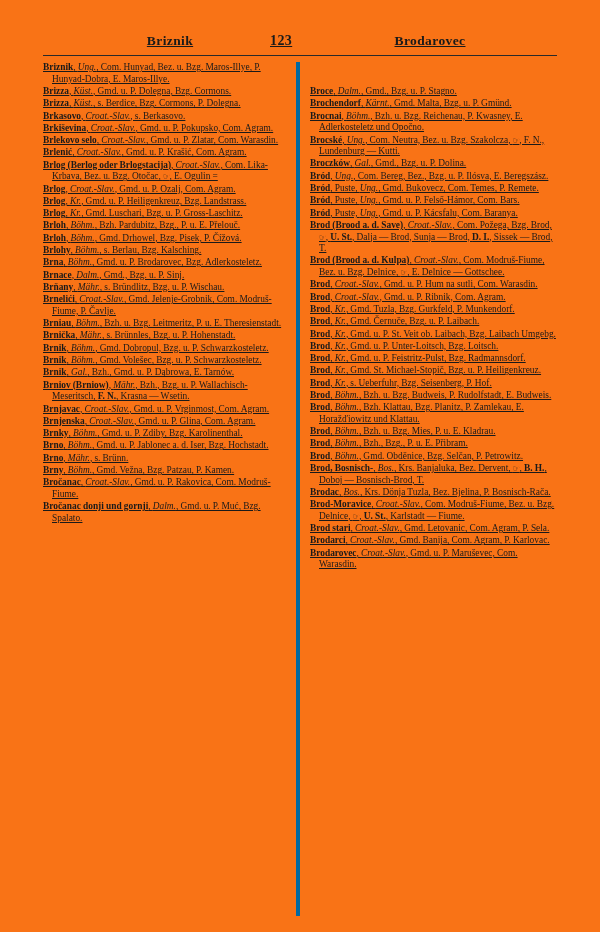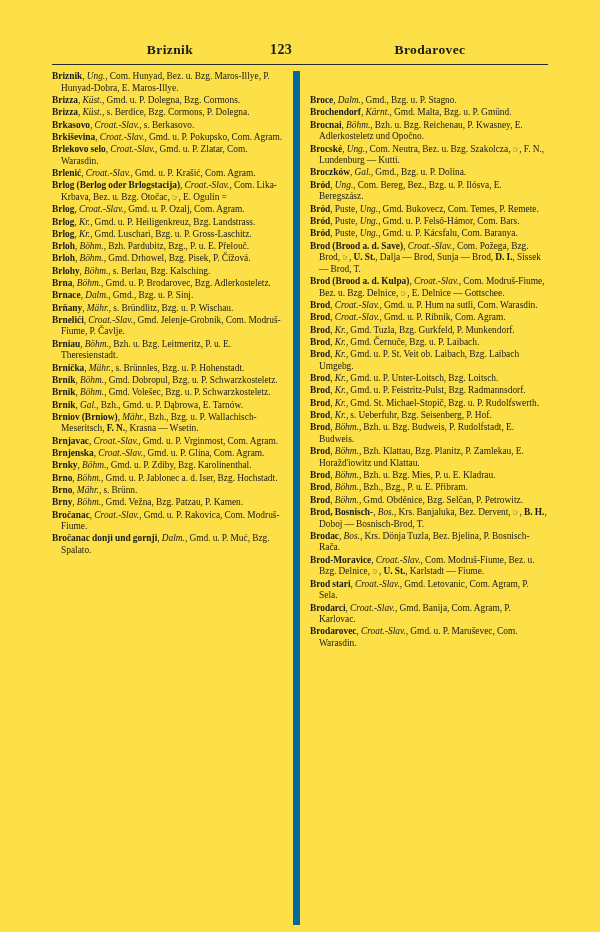--- a/index.html
+++ b/index.html
@@ -11,23 +11,24 @@
     width: 600px;
     height: 932px;
     font-family: "Liberation Serif", serif;
     color: #1a1a1a;
     overflow: hidden;
   }
   .page {
     position: relative;
     width: 600px;
     height: 932px;
-    background: #fde047;
+    background: #f97316;
     box-sizing: border-box;
-    padding: 12px;
+    padding: 3px;
+    text-decoration: underline;
   }
   .header {
     display: flex;
     align-items: baseline;
     justify-content: center;
     gap: 0;
     padding: 30px 44px 4px 44px;
     font-size: 13.5px;
     font-weight: bold;
     letter-spacing: 0.4px;
@@ -57,21 +58,21 @@
     height: 860px;
   }
   .col {
     width: 50%;
     box-sizing: border-box;
     font-size: 9.4px;
     line-height: 1.235;
   }
   .col-left {
     padding-right: 9px;
-    border-right: 7px solid #0369a1;
+    border-right: 4px solid #0369a1;
   }
   .col-right {
     padding-left: 10px;
     margin-top: 24px;
   }
   .entry {
     text-indent: -9px;
     padding-left: 9px;
     margin: 0 0 0.7px 0;
     text-align: left;
@@ -149,21 +150,21 @@
         <div class="entry"><span class="hw">Bród</span><span>, Puste, </span><span class="it">Ung.</span><span>, Gmd. u. P. Kácsfalu, Com. Baranya.</span></div>
         <div class="entry"><span class="hw">Brod (Brood a. d. Save)</span><span>, </span><span class="it">Croat.-Slav.</span><span>, Com. Požega, Bzg. Brod, </span><span class="sym">☞</span><span>, </span><span class="hw">U. St.</span><span>, Dalja — Brod, Sunja — Brod, </span><span class="hw">D. I.</span><span>, Sissek — Brod, T.</span></div>
         <div class="entry"><span class="hw">Brod (Brood a. d. Kulpa)</span><span>, </span><span class="it">Croat.-Slav.</span><span>, Com. Modruš-Fiume, Bez. u. Bzg. Delnice, </span><span class="sym">☞</span><span>, E. Delnice — Gottschee.</span></div>
         <div class="entry"><span class="hw">Brod</span><span>, </span><span class="it">Croat.-Slav.</span><span>, Gmd. u. P. Hum na sutli, Com. Warasdin.</span></div>
         <div class="entry"><span class="hw">Brod</span><span>, </span><span class="it">Croat.-Slav.</span><span>, Gmd. u. P. Ribnik, Com. Agram.</span></div>
         <div class="entry"><span class="hw">Brod</span><span>, </span><span class="it">Kr.</span><span>, Gmd. Tuzla, Bzg. Gurkfeld, P. Munkendorf.</span></div>
         <div class="entry"><span class="hw">Brod</span><span>, </span><span class="it">Kr.</span><span>, Gmd. Černuče, Bzg. u. P. Laibach.</span></div>
         <div class="entry"><span class="hw">Brod</span><span>, </span><span class="it">Kr.</span><span>, Gmd. u. P. St. Veit ob. Laibach, Bzg. Laibach Umgebg.</span></div>
         <div class="entry"><span class="hw">Brod</span><span>, </span><span class="it">Kr.</span><span>, Gmd. u. P. Unter-Loitsch, Bzg. Loitsch.</span></div>
         <div class="entry"><span class="hw">Brod</span><span>, </span><span class="it">Kr.</span><span>, Gmd. u. P. Feistritz-Pulst, Bzg. Radmannsdorf.</span></div>
-        <div class="entry"><span class="hw">Brod</span><span>, </span><span class="it">Kr.</span><span>, Gmd. St. Michael-Stopič, Bzg. u. P. Rudolfswerth.</span></div>
+        <div class="entry"><span class="hw">Brod</span><span>, </span><span class="it">Kr.</span><span>, Gmd. St. Michael-Stopič, Bzg. u. P. Heiligenkreuz.</span></div>
         <div class="entry"><span class="hw">Brod</span><span>, </span><span class="it">Kr.</span><span>, s. Ueberfuhr, Bzg. Seisenberg, P. Hof.</span></div>
         <div class="entry"><span class="hw">Brod</span><span>, </span><span class="it">Böhm.</span><span>, Bzh. u. Bzg. Budweis, P. Rudolfstadt, E. Budweis.</span></div>
         <div class="entry"><span class="hw">Brod</span><span>, </span><span class="it">Böhm.</span><span>, Bzh. Klattau, Bzg. Planitz, P. Zamlekau, E. Horažďiowitz und Klattau.</span></div>
         <div class="entry"><span class="hw">Brod</span><span>, </span><span class="it">Böhm.</span><span>, Bzh. u. Bzg. Mies, P. u. E. Kladrau.</span></div>
         <div class="entry"><span class="hw">Brod</span><span>, </span><span class="it">Böhm.</span><span>, Bzh., Bzg., P. u. E. Přibram.</span></div>
         <div class="entry"><span class="hw">Brod</span><span>, </span><span class="it">Böhm.</span><span>, Gmd. Obděnice, Bzg. Selčan, P. Petrowitz.</span></div>
         <div class="entry"><span class="hw">Brod, Bosnisch-</span><span>, </span><span class="it">Bos.</span><span>, Krs. Banjaluka, Bez. Dervent, </span><span class="sym">☞</span><span>, </span><span class="hw">B. H.</span><span>, Doboj — Bosnisch-Brod, T.</span></div>
         <div class="entry"><span class="hw">Brodac</span><span>, </span><span class="it">Bos.</span><span>, Krs. Dönja Tuzla, Bez. Bjelina, P. Bosnisch-Rača.</span></div>
         <div class="entry"><span class="hw">Brod-Moravice</span><span>, </span><span class="it">Croat.-Slav.</span><span>, Com. Modruš-Fiume, Bez. u. Bzg. Delnice, </span><span class="sym">☞</span><span>, </span><span class="hw">U. St.</span><span>, Karlstadt — Fiume.</span></div>
         <div class="entry"><span class="hw">Brod stari</span><span>, </span><span class="it">Croat.-Slav.</span><span>, Gmd. Letovanic, Com. Agram, P. Sela.</span></div>

